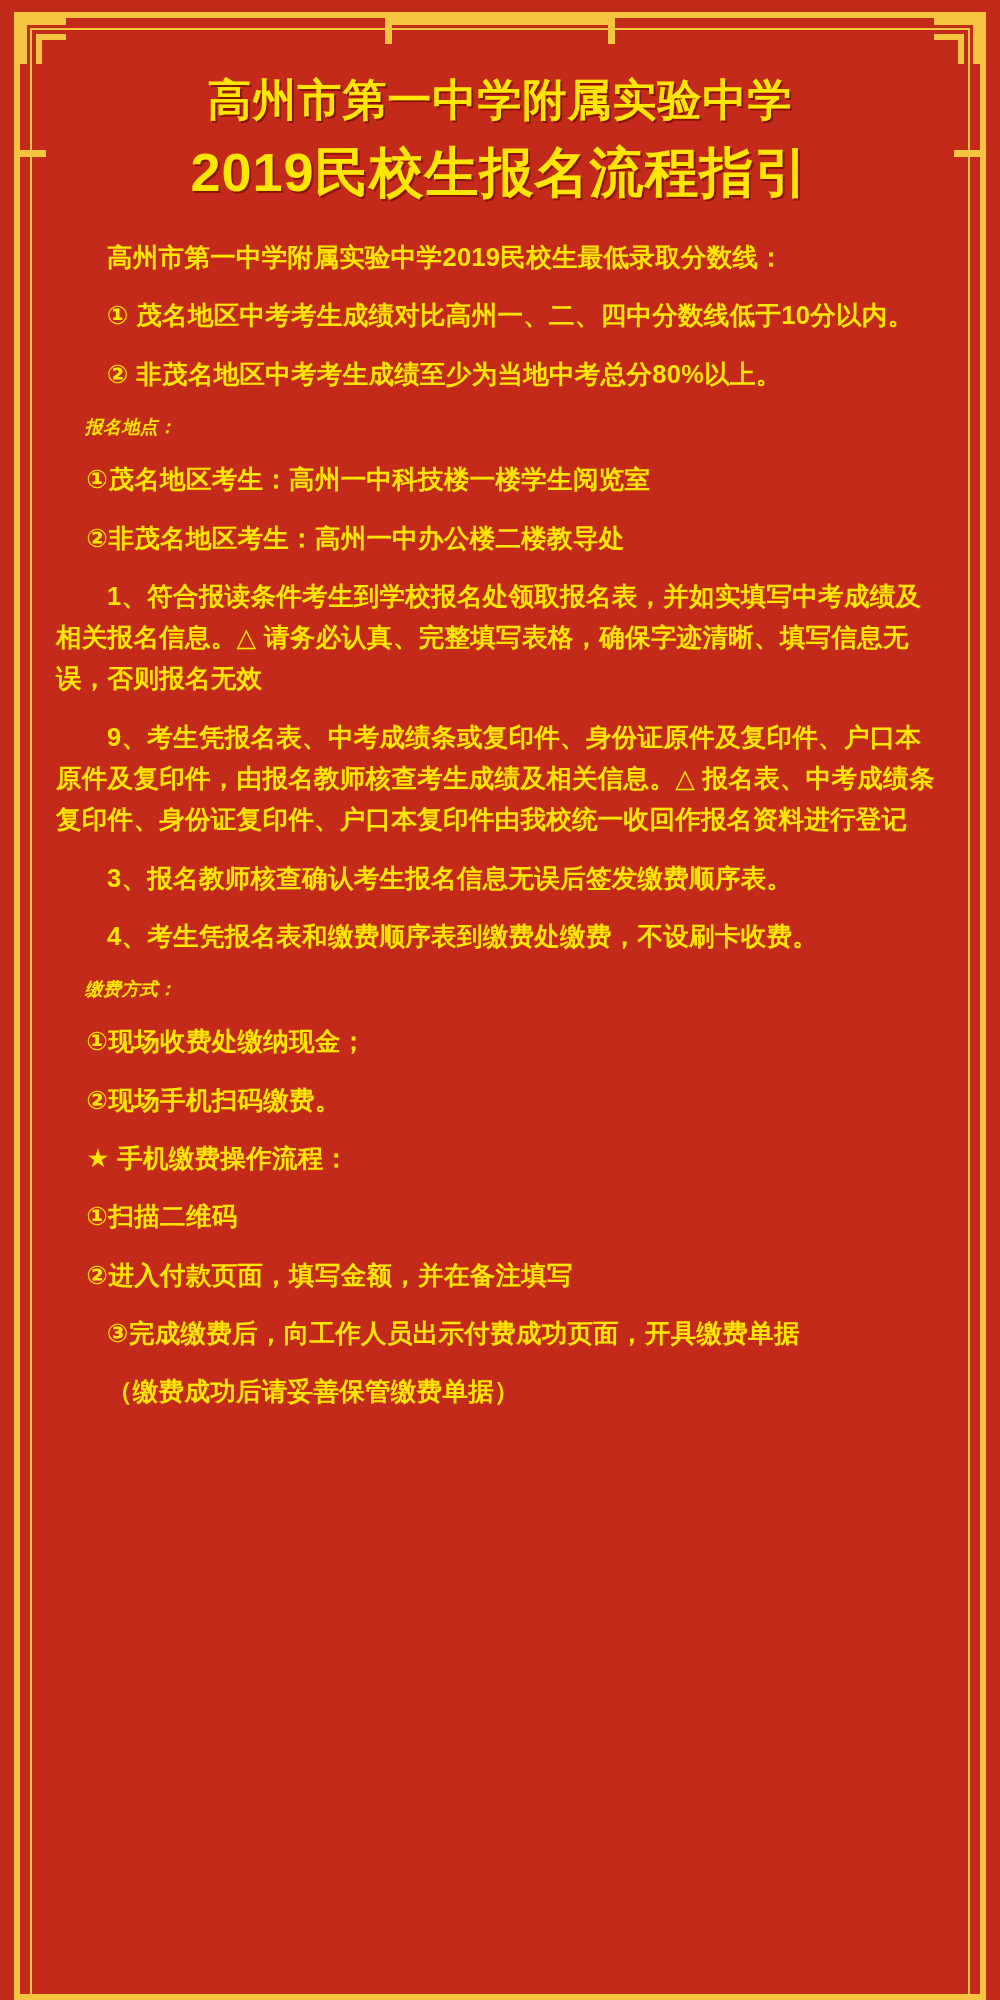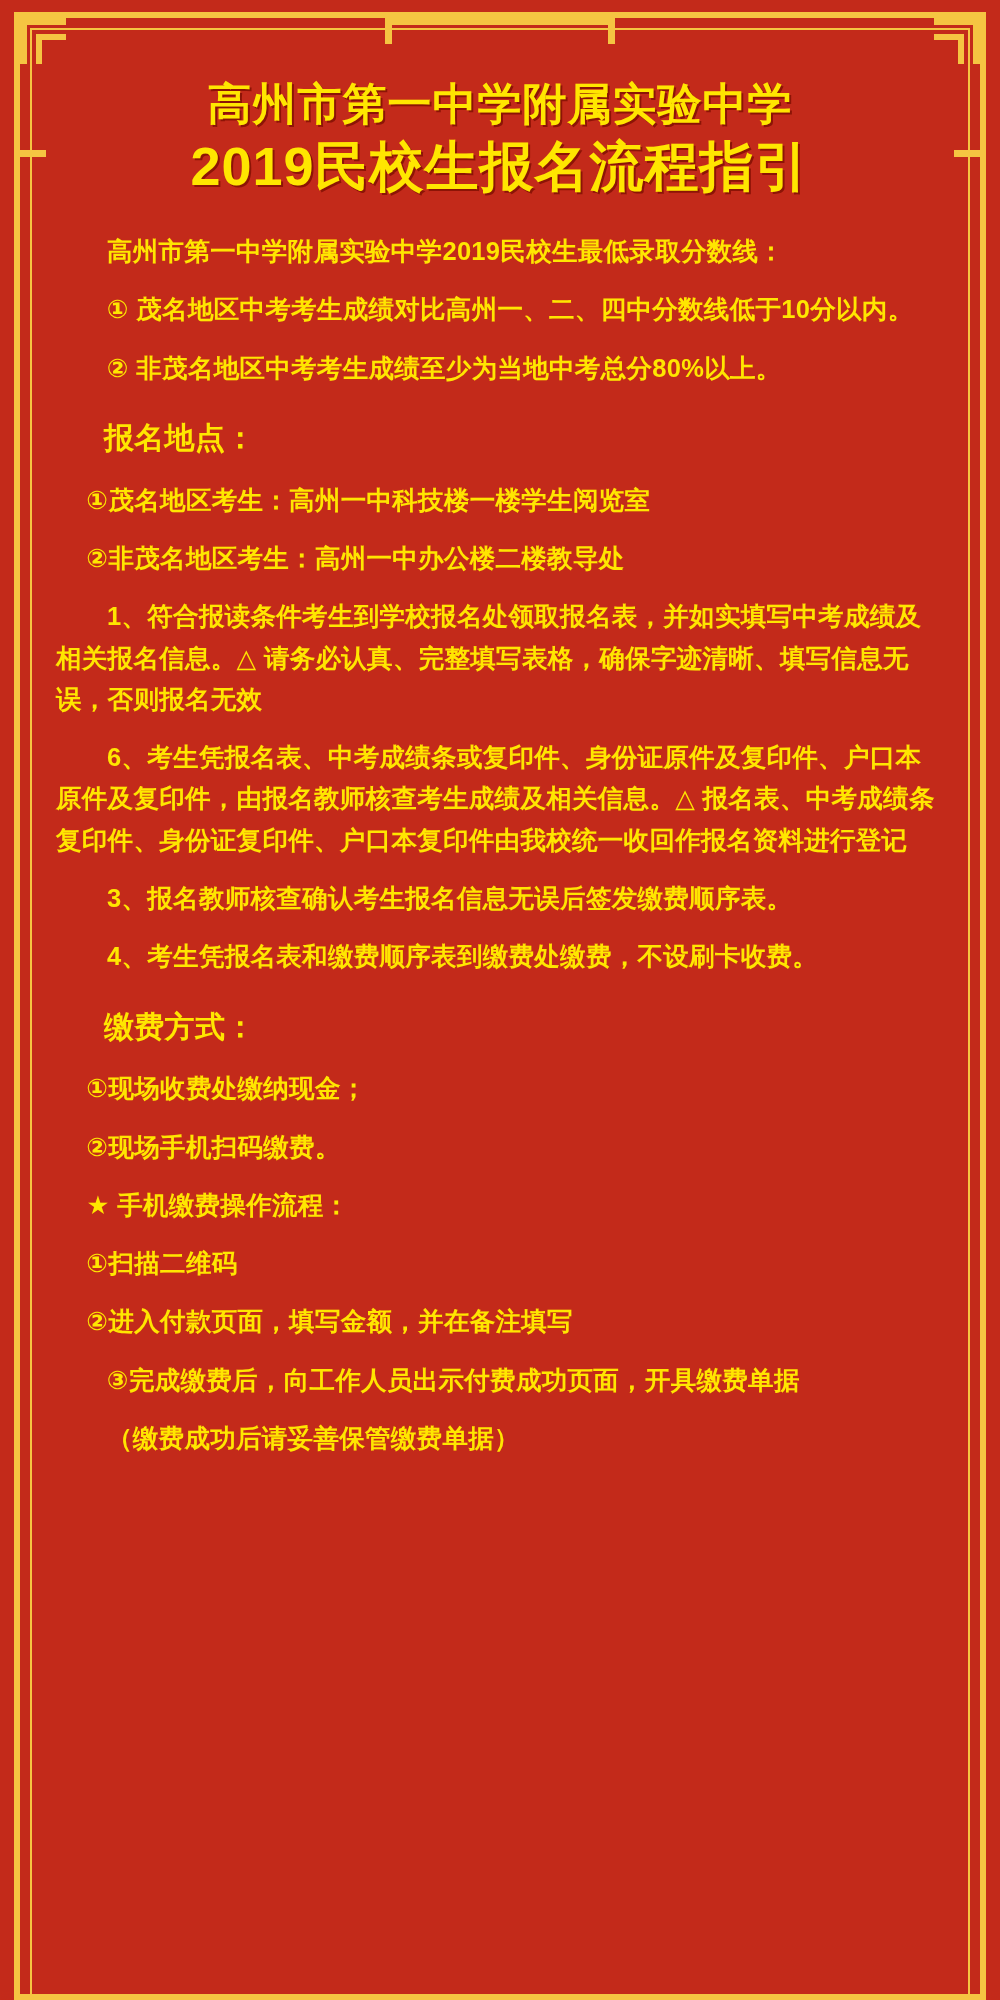--- a/index.html
+++ b/index.html
@@ -95,45 +95,48 @@
     text-align: center;
     padding-top: 16px;
   }
   .title-line1 {
     color: #ffe600;
     font-size: 44px;
     font-weight: bold;
     letter-spacing: 1px;
     line-height: 1.25;
     text-shadow: 2px 2px 0 #8c1406;
+    font-family: Liberation Mono, monospace;
   }
   .title-line2 {
     color: #ffe600;
     font-size: 54px;
     font-weight: bold;
     letter-spacing: 1px;
     line-height: 1.3;
+    margin-top: 6px;
     text-shadow: 2px 2px 0 #8c1406;
   }
 
   .body-block {
     margin-top: 30px;
     padding: 0 12px 0 10px;
     color: #ffe600;
     font-size: 25.5px;
     font-weight: bold;
     line-height: 1.62;
     letter-spacing: 0.3px;
   }
   .p { margin: 17px 0 2px 0; }
   .indent { text-indent: 2em; }
   .heading {
-    margin: 25px 0 2px 0;
+    margin: 18px 0 2px 0;
     text-indent: 1.6em;
-    font-size: 30px;
+    font-size: 18px;
+    font-style: italic;
   }
   .sub {
     text-indent: 1.2em;
   }
   .quote {
     text-indent: 2.4em;
   }
   .note {
     text-indent: 2em;
   }
@@ -179,21 +182,21 @@
 
       <p class="p indent">高州市第一中学附属实验中学2019民校生最低录取分数线：</p>
       <p class="p indent">① 茂名地区中考考生成绩对比高州一、二、四中分数线低于10分以内。</p>
       <p class="p indent">② 非茂名地区中考考生成绩至少为当地中考总分80%以上。</p>
 
       <p class="p heading">报名地点：</p>
       <p class="p sub">①茂名地区考生：高州一中科技楼一楼学生阅览室</p>
       <p class="p sub">②非茂名地区考生：高州一中办公楼二楼教导处</p>
 
       <p class="p indent">1、符合报读条件考生到学校报名处领取报名表，并如实填写中考成绩及相关报名信息。△ 请务必认真、完整填写表格，确保字迹清晰、填写信息无误，否则报名无效</p>
-      <p class="p indent">6、考生凭报名表、中考成绩条或复印件、身份证原件及复印件、户口本原件及复印件，由报名教师核查考生成绩及相关信息。△ 报名表、中考成绩条复印件、身份证复印件、户口本复印件由我校统一收回作报名资料进行登记</p>
+      <p class="p indent">9、考生凭报名表、中考成绩条或复印件、身份证原件及复印件、户口本原件及复印件，由报名教师核查考生成绩及相关信息。△ 报名表、中考成绩条复印件、身份证复印件、户口本复印件由我校统一收回作报名资料进行登记</p>
       <p class="p indent">3、报名教师核查确认考生报名信息无误后签发缴费顺序表。</p>
       <p class="p indent">4、考生凭报名表和缴费顺序表到缴费处缴费，不设刷卡收费。</p>
 
       <p class="p heading">缴费方式：</p>
       <p class="p sub">①现场收费处缴纳现金；</p>
       <p class="p sub">②现场手机扫码缴费。</p>
 
       <p class="p sub">★ 手机缴费操作流程：</p>
       <p class="p sub">①扫描二维码</p>
       <p class="p sub">②进入付款页面，填写金额，并在备注填写</p>

